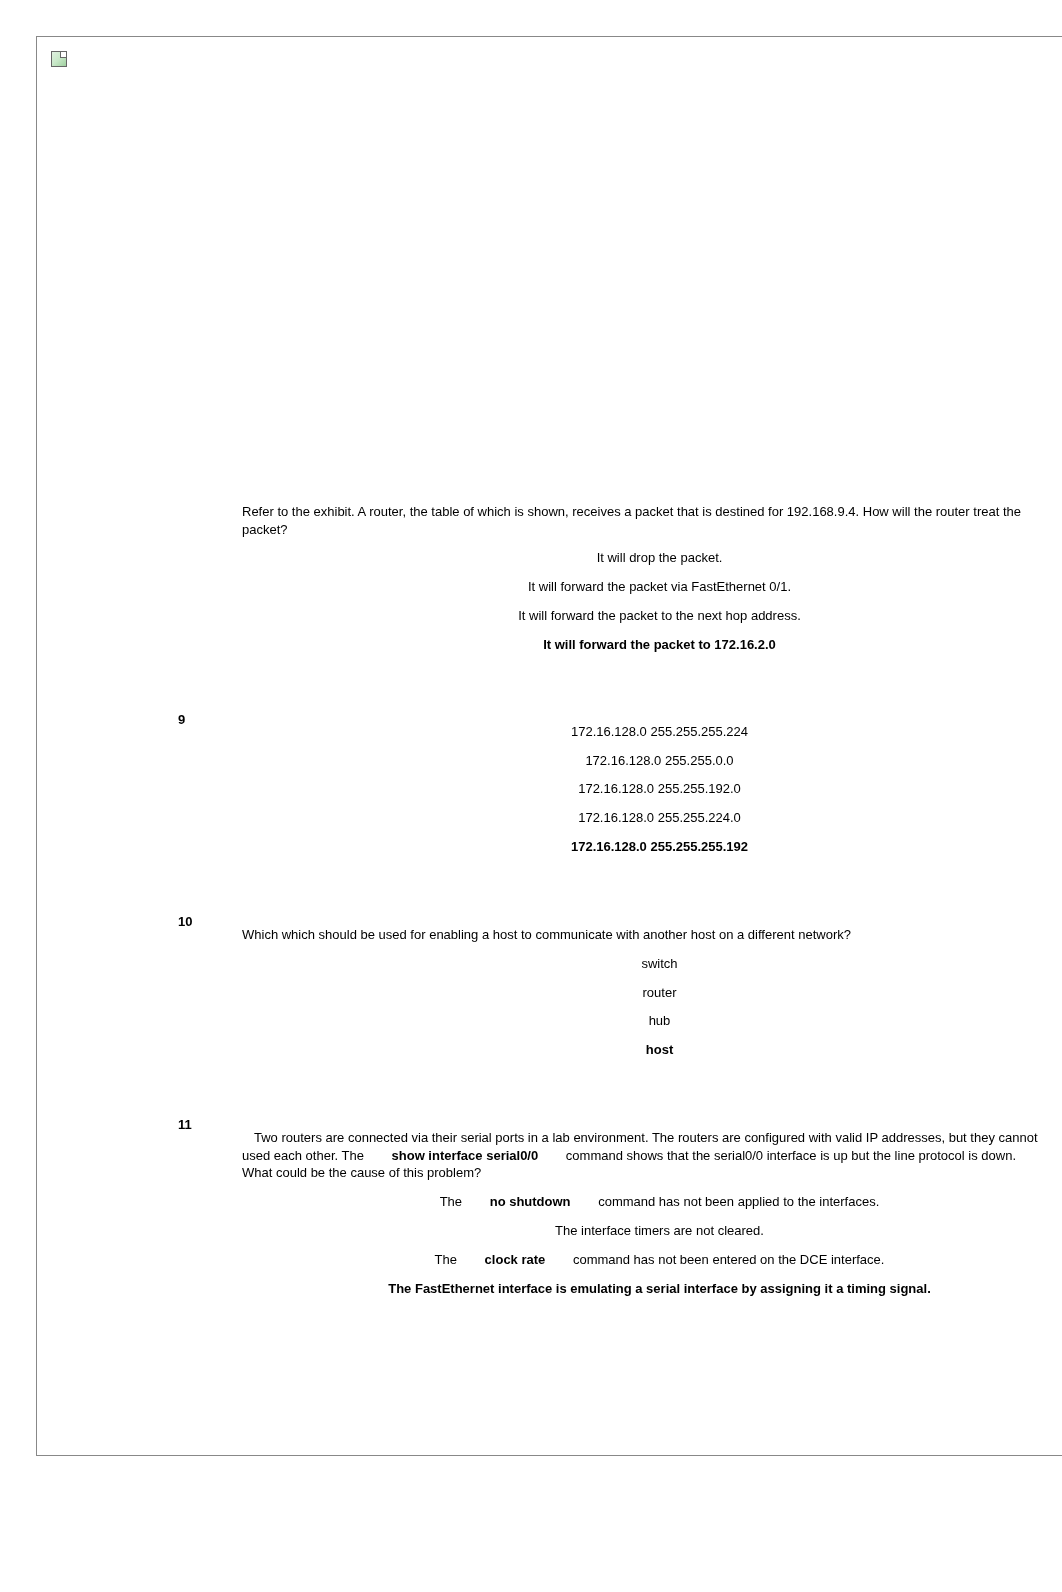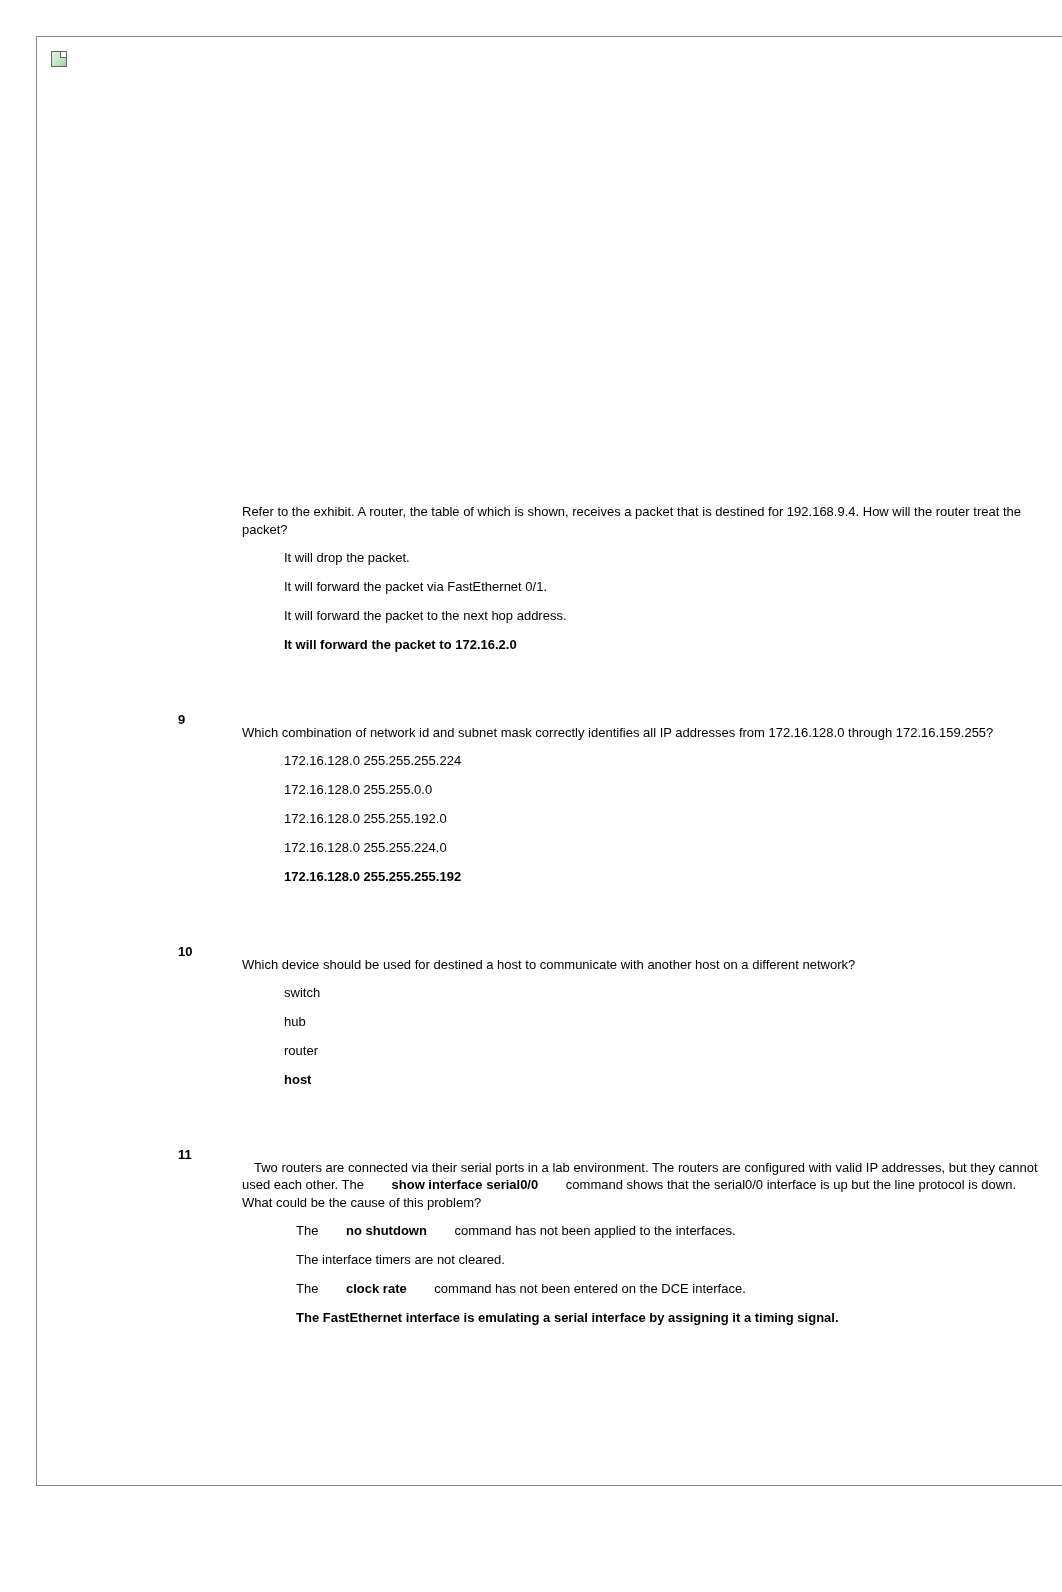--- a/index.html
+++ b/index.html
@@ -60,20 +60,21 @@
       flex: 1;
       min-width: 0;
     }
     .qtext {
       line-height: 1.35;
       margin-bottom: 6px;
       white-space: normal;
     }
     .options {
       padding-left: 30px;
+      text-align: center;
     }
     .option {
       line-height: 1.3;
       margin-bottom: 10px;
     }
     .option:last-child {
       margin-bottom: 0;
       font-weight: bold;
     }
     b {
@@ -97,39 +98,38 @@
           <div class="option">It will forward the packet via FastEthernet 0/1.</div>
           <div class="option">It will forward the packet to the next hop address.</div>
           <div class="option">It will forward the packet to 172.16.2.0</div>
         </div>
       </div>
     </div>
 
     <div class="question-block">
       <div class="qnum">9</div>
       <div class="qbody">
-        <div class="qtext">Which combination of network id and subnet mask correctly identifies all IP addresses from 172.16.128.0 through 172.16.159.255?</div>
         <div class="options">
           <div class="option">172.16.128.0 255.255.255.224</div>
           <div class="option">172.16.128.0 255.255.0.0</div>
           <div class="option">172.16.128.0 255.255.192.0</div>
           <div class="option">172.16.128.0 255.255.224.0</div>
           <div class="option">172.16.128.0 255.255.255.192</div>
         </div>
       </div>
     </div>
 
     <div class="question-block">
       <div class="qnum">10</div>
       <div class="qbody">
-        <div class="qtext">Which device should be used for destined a host to communicate with another host on a different network?</div>
+        <div class="qtext">Which which should be used for enabling a host to communicate with another host on a different network?</div>
         <div class="options">
           <div class="option">switch</div>
+          <div class="option">router</div>
           <div class="option">hub</div>
-          <div class="option">router</div>
           <div class="option">host</div>
         </div>
       </div>
     </div>
 
     <div class="question-block">
       <div class="qnum">11</div>
       <div class="qbody">
         <div class="qtext"><span>Two routers are connected via their serial ports in a lab environment. The routers are configured with valid IP addresses, but they cannot used each other. The </span><b>show interface serial0/0</b><span> command shows that the serial0/0 interface is up but the line protocol is down. What could be the cause of this problem?</span></div>
         <div class="options">

